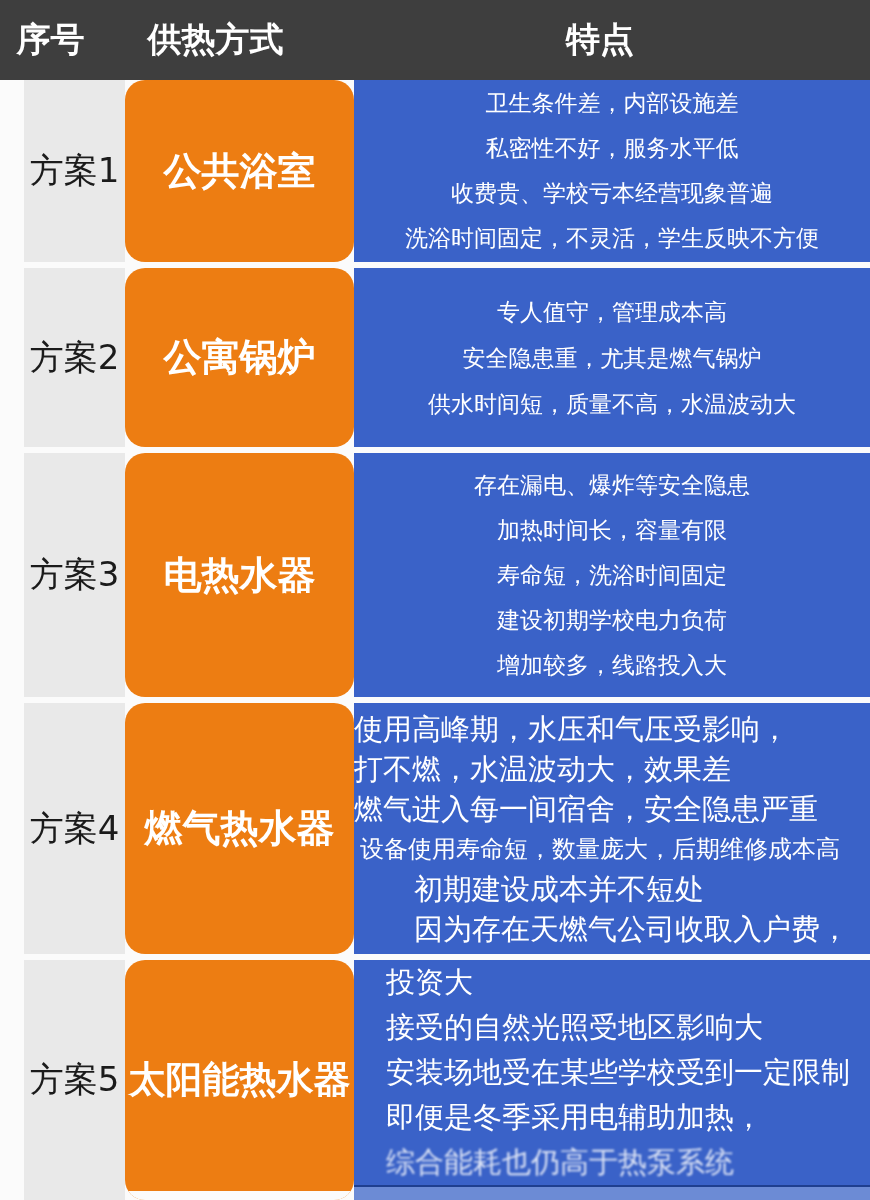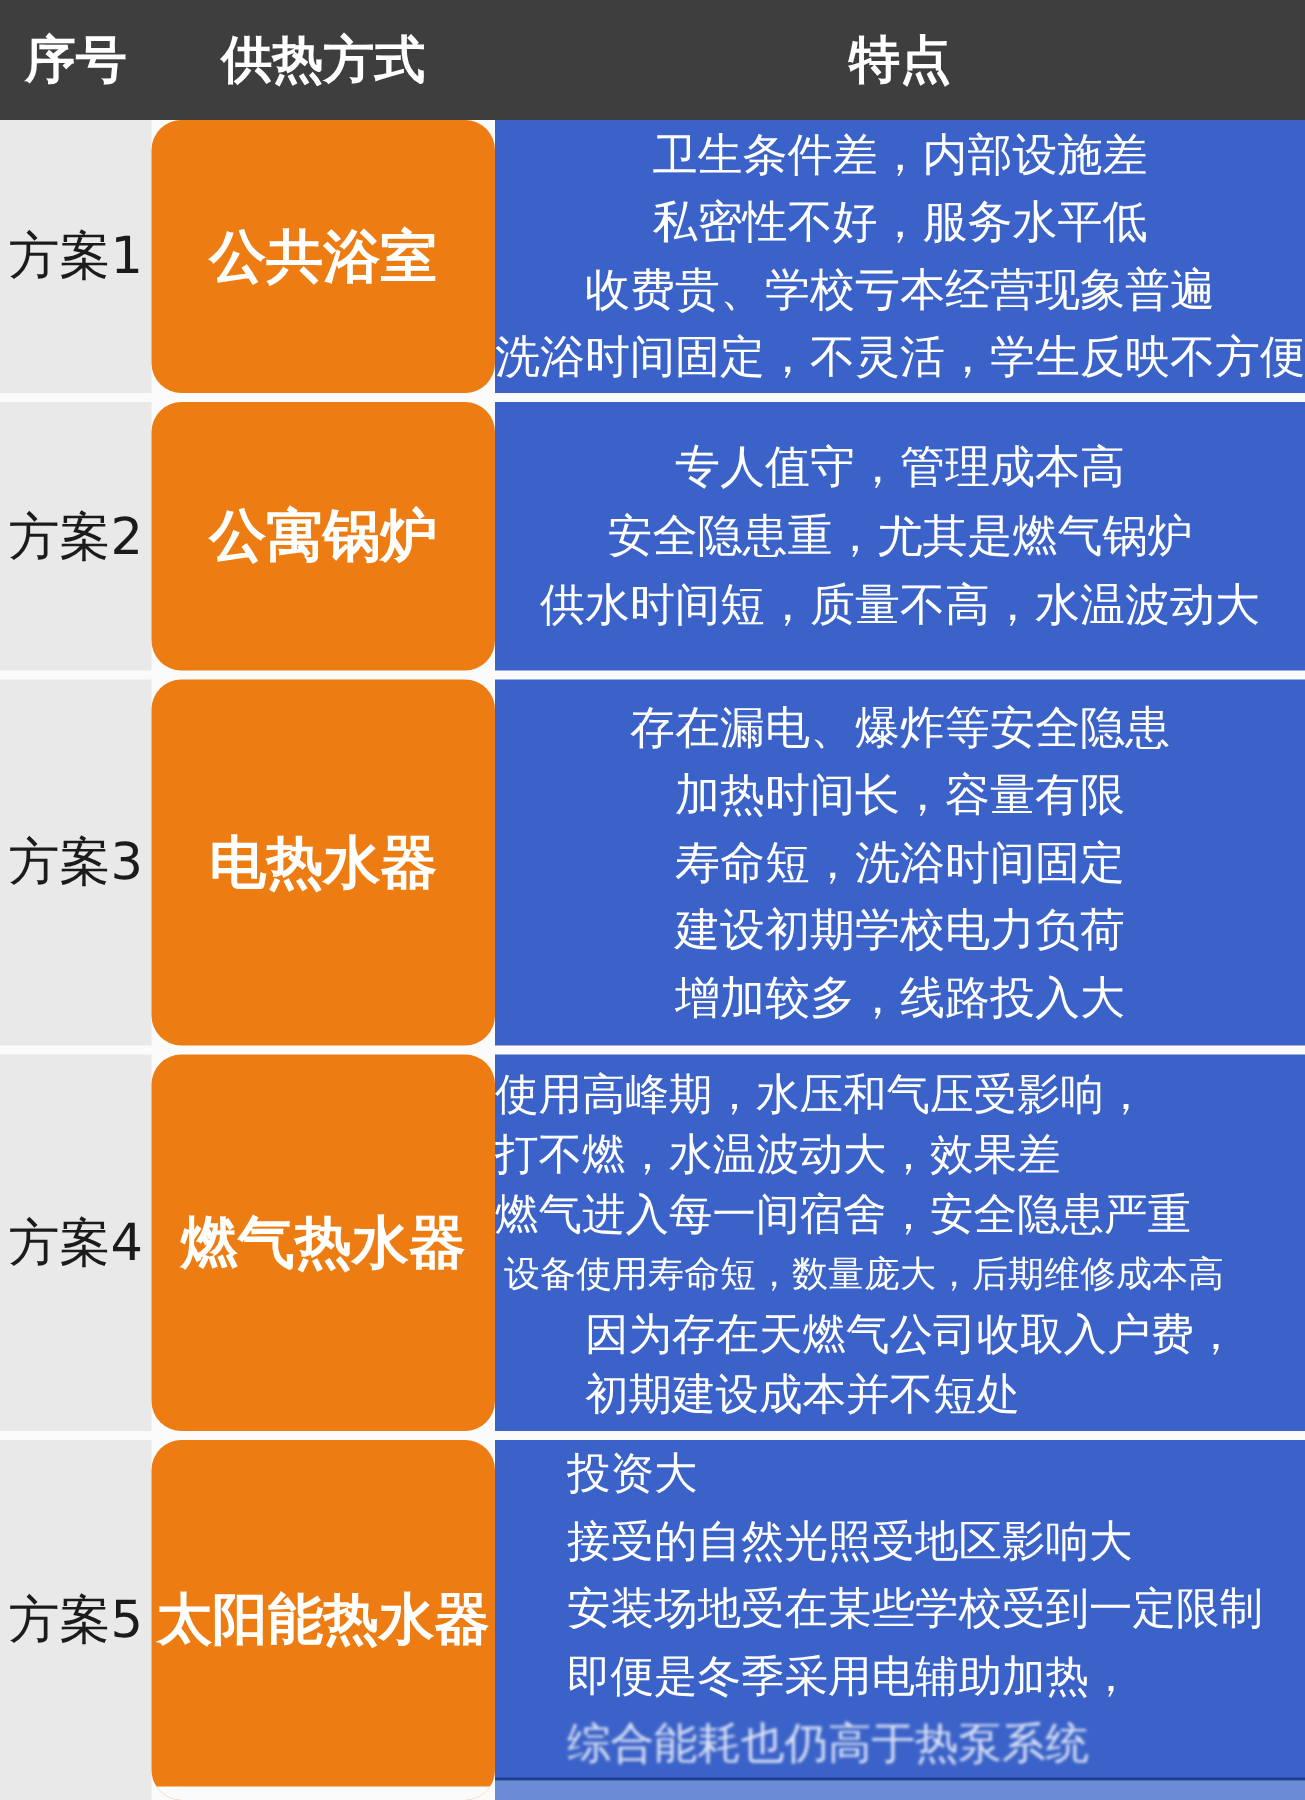--- a/index.html
+++ b/index.html
@@ -24,42 +24,42 @@
   .row{display:flex;margin-bottom:6px;}
   .row-1{height:182px;}
   .row-2{height:179px;}
   .row-3{height:244px;}
   .row-4{height:251px;}
   .row-5{height:240px;margin-bottom:0;}
 
   .cell-no{
     width:101px;background:var(--row-label-bg,#E9E9E9);
     display:flex;align-items:center;justify-content:center;
-    font-size:34px;color:#1b1b1b;white-space:nowrap;
+    font-size:34px;color:#1b1b1b;white-space:nowrap;margin-left:24px;
   }
   .cell-method{
     width:229px;background:var(--method-bg,#ED7D12);position:relative;
     display:flex;align-items:center;justify-content:center;
     font-size:38px;font-weight:700;color:#fff;white-space:nowrap;overflow:hidden;border-radius:20px;
   }
   .row-5 .cell-method{font-size:37px;}
   .cell-features{
     flex:1;background:var(--features-bg,#3A62C8);color:var(--features-text,#FFFFFF);
     display:flex;flex-direction:column;justify-content:center;
-    font-size:30px;position:relative;box-sizing:border-box;overflow:hidden;
+    font-size:23px;position:relative;box-sizing:border-box;overflow:hidden;
   }
   .feat{line-height:45px;text-align:center;white-space:nowrap;}
   .row-2 .feat{line-height:46px;}
   .row-3 .feat{line-height:45px;}
   .row-4 .cell-features{font-size:29px;}
   .row-4 .feat{line-height:40px;text-align:left;}
   .row-4 .feat.small{font-size:24px;padding-left:6px;}
   .row-4 .feat.indent{padding-left:60px;}
   .row-5 .cell-features{font-size:29px;padding-bottom:15px;}
-  .row-5 .feat{line-height:45px;text-align:left;padding-left:48px;}
+  .row-5 .feat{line-height:45px;text-align:left;padding-left:32px;}
   .feat.faded{opacity:.82;filter:blur(1.1px);}
 
   
   .row-5 .cell-method::after{
     content:"";position:absolute;left:0;right:0;bottom:0;height:9px;background:#fbfbfb;
   }
   .row-5 .cell-features::before{
     content:"";position:absolute;left:0;right:0;bottom:13px;height:2px;
     background:var(--bottom-line,#1F3F8F);z-index:2;
   }
@@ -128,22 +128,22 @@
       <span class="no-label">方案4</span>
     </div>
     <div class="cell-method">
       <span class="method-label">燃气热水器</span>
     </div>
     <div class="cell-features">
           <div class="feat">使用高峰期，水压和气压受影响，</div>
           <div class="feat">打不燃，水温波动大，效果差</div>
           <div class="feat">燃气进入每一间宿舍，安全隐患严重</div>
           <div class="feat small">设备使用寿命短，数量庞大，后期维修成本高</div>
+          <div class="feat indent">初期建设成本并不短处</div>
           <div class="feat indent">因为存在天燃气公司收取入户费，</div>
-          <div class="feat indent">初期建设成本并不短处</div>
         </div>
   </div>
 
   <div class="row row-5">
     <div class="cell-no">
       <span class="no-label">方案5</span>
     </div>
     <div class="cell-method">
       <span class="method-label">太阳能热水器</span>
     </div>

